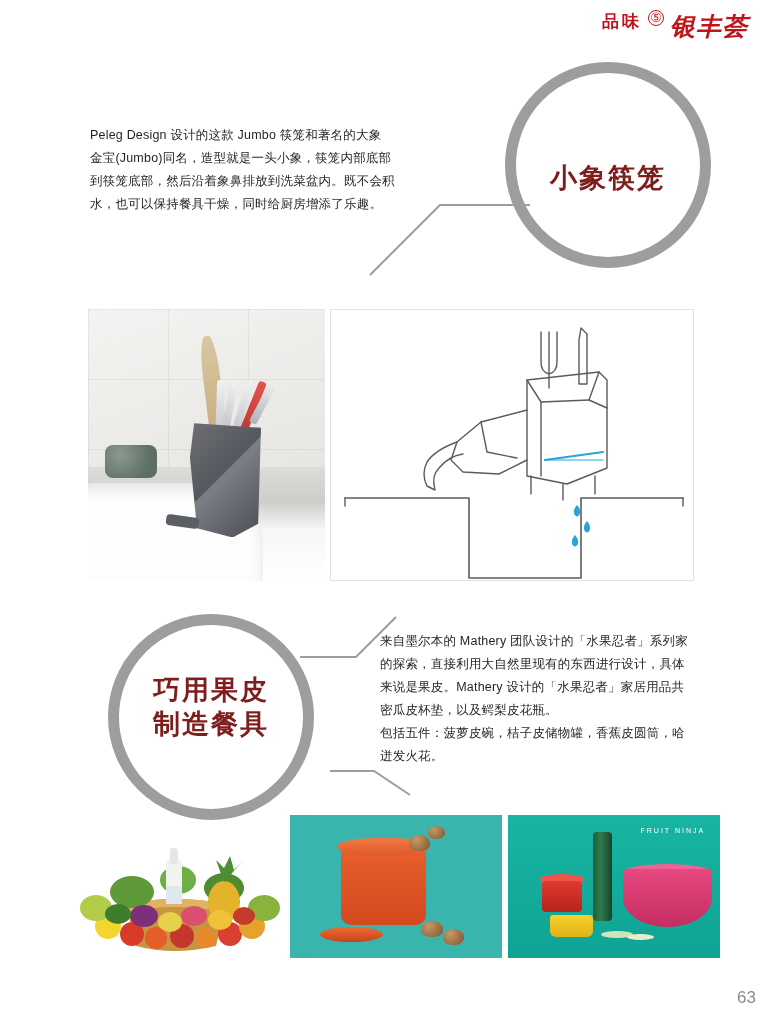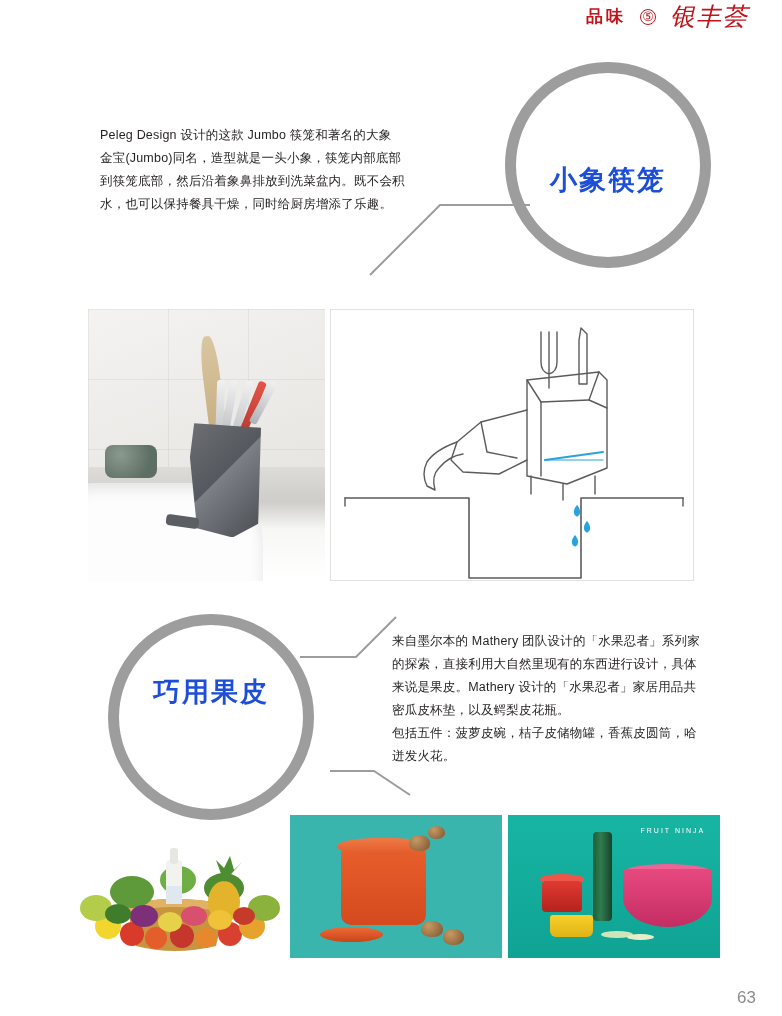--- a/index.html
+++ b/index.html
@@ -12,25 +12,24 @@
     background: #ffffff;
     font-family: "Liberation Sans", sans-serif;
     color: #231f20;
     position: relative;
     overflow: hidden;
   }
 
   
   .page-header {
     position: absolute;
-    top: 0;
+    top: 10px;
     right: 34px;
     display: flex;
-    align-items: center;
-    gap: 14px;
+    gap: 6px;
   }
   .header-brand-cn {
     font-family: "DejaVu Serif", serif;
     font-size: 17px;
     font-weight: bold;
     color: #c0131a;
     letter-spacing: 3px;
   }
   .header-brand-mark {
     font-family: "DejaVu Serif", serif;
@@ -40,21 +39,21 @@
     border-radius: 50%;
     width: 14px;
     height: 14px;
     line-height: 13px;
     text-align: center;
     display: inline-block;
   }
   .header-brand-logo {
     font-family: "DejaVu Serif", serif;
     font-size: 25px;
-    font-weight: normal;
+    font-weight: bold;
     font-style: italic;
     color: #c0131a;
     letter-spacing: 1px;
   }
 
   
   .body-text {
     position: absolute;
     font-size: 12.5px;
     line-height: 23px;
@@ -65,23 +64,23 @@
 
   
   .ring {
     position: absolute;
     border-radius: 50%;
     border: 11px solid #9d9d9d;
     box-sizing: border-box;
   }
   .ring-label {
     position: absolute;
-    font-family: Liberation Sans, sans-serif;
+    font-family: Liberation Mono, monospace;
     font-weight: bold;
-    color: #1d4ed8;
+    color: #7f1d1d;
     font-size: 27px;
     letter-spacing: 2px;
     line-height: 34px;
     text-align: center;
   }
 
   
   .photo {
     position: absolute;
     overflow: hidden;
@@ -236,21 +235,21 @@
 </div>
 
 <svg style="position:absolute;left:330px;top:95px;width:240px;height:200px">
   <polyline points="40,180 110,110 200,110" fill="none" stroke="#9d9d9d" stroke-width="2"></polyline>
 </svg>
 
 <div class="ring" style="left:505px; top:62px; width:206px; height:206px;"></div>
 
 <div class="ring-label" style="left:505px; top:163px; width:206px;">小象筷笼</div>
 
-<div class="body-text" style="left:100px; top:124px; width:340px;">
+<div class="body-text" style="left:90px; top:124px; width:340px;">
   <p>Peleg Design 设计的这款 Jumbo 筷笼和著名的大象</p>
   <p>金宝(Jumbo)同名，造型就是一头小象，筷笼内部底部</p>
   <p>到筷笼底部，然后沿着象鼻排放到洗菜盆内。既不会积</p>
   <p>水，也可以保持餐具干燥，同时给厨房增添了乐趣。</p>
 </div>
 
 <div class="photo ph-sink" style="left:88px; top:309px; width:237px; height:272px;">
   <div class="tile-wall"></div>
   <div class="counter"></div>
   <div class="basin"></div>
@@ -300,23 +299,24 @@
 
 <svg style="position:absolute;left:270px;top:595px;width:180px;height:220px">
   <polyline points="126,22 86,62 30,62" fill="none" stroke="#9d9d9d" stroke-width="2"></polyline>
   <polyline points="60,176 104,176 140,200" fill="none" stroke="#9d9d9d" stroke-width="2"></polyline>
 </svg>
 
 <div class="ring" style="left:108px; top:614px; width:206px; height:206px;"></div>
 
 <div class="ring-label" style="left:108px; top:675px; width:206px;">
   <div>巧用果皮</div>
-</div>
-
-<div class="body-text" style="left:392px; top:630px; width:332px;">
+  <div>制造餐具</div>
+</div>
+
+<div class="body-text" style="left:380px; top:630px; width:332px;">
   <p>来自墨尔本的 Mathery 团队设计的「水果忍者」系列家</p>
   <p>的探索，直接利用大自然里现有的东西进行设计，具体</p>
   <p>来说是果皮。Mathery 设计的「水果忍者」家居用品共</p>
   <p>密瓜皮杯垫，以及鳄梨皮花瓶。</p>
   <p>包括五件：菠萝皮碗，桔子皮储物罐，香蕉皮圆筒，哈</p>
   <p>迸发火花。</p>
 </div>
 
 <div class="photo ph-basket" style="left:74px; top:830px; width:215px; height:130px;">
   <svg class="basket-svg" width="215" height="130" viewBox="0 0 215 130">

